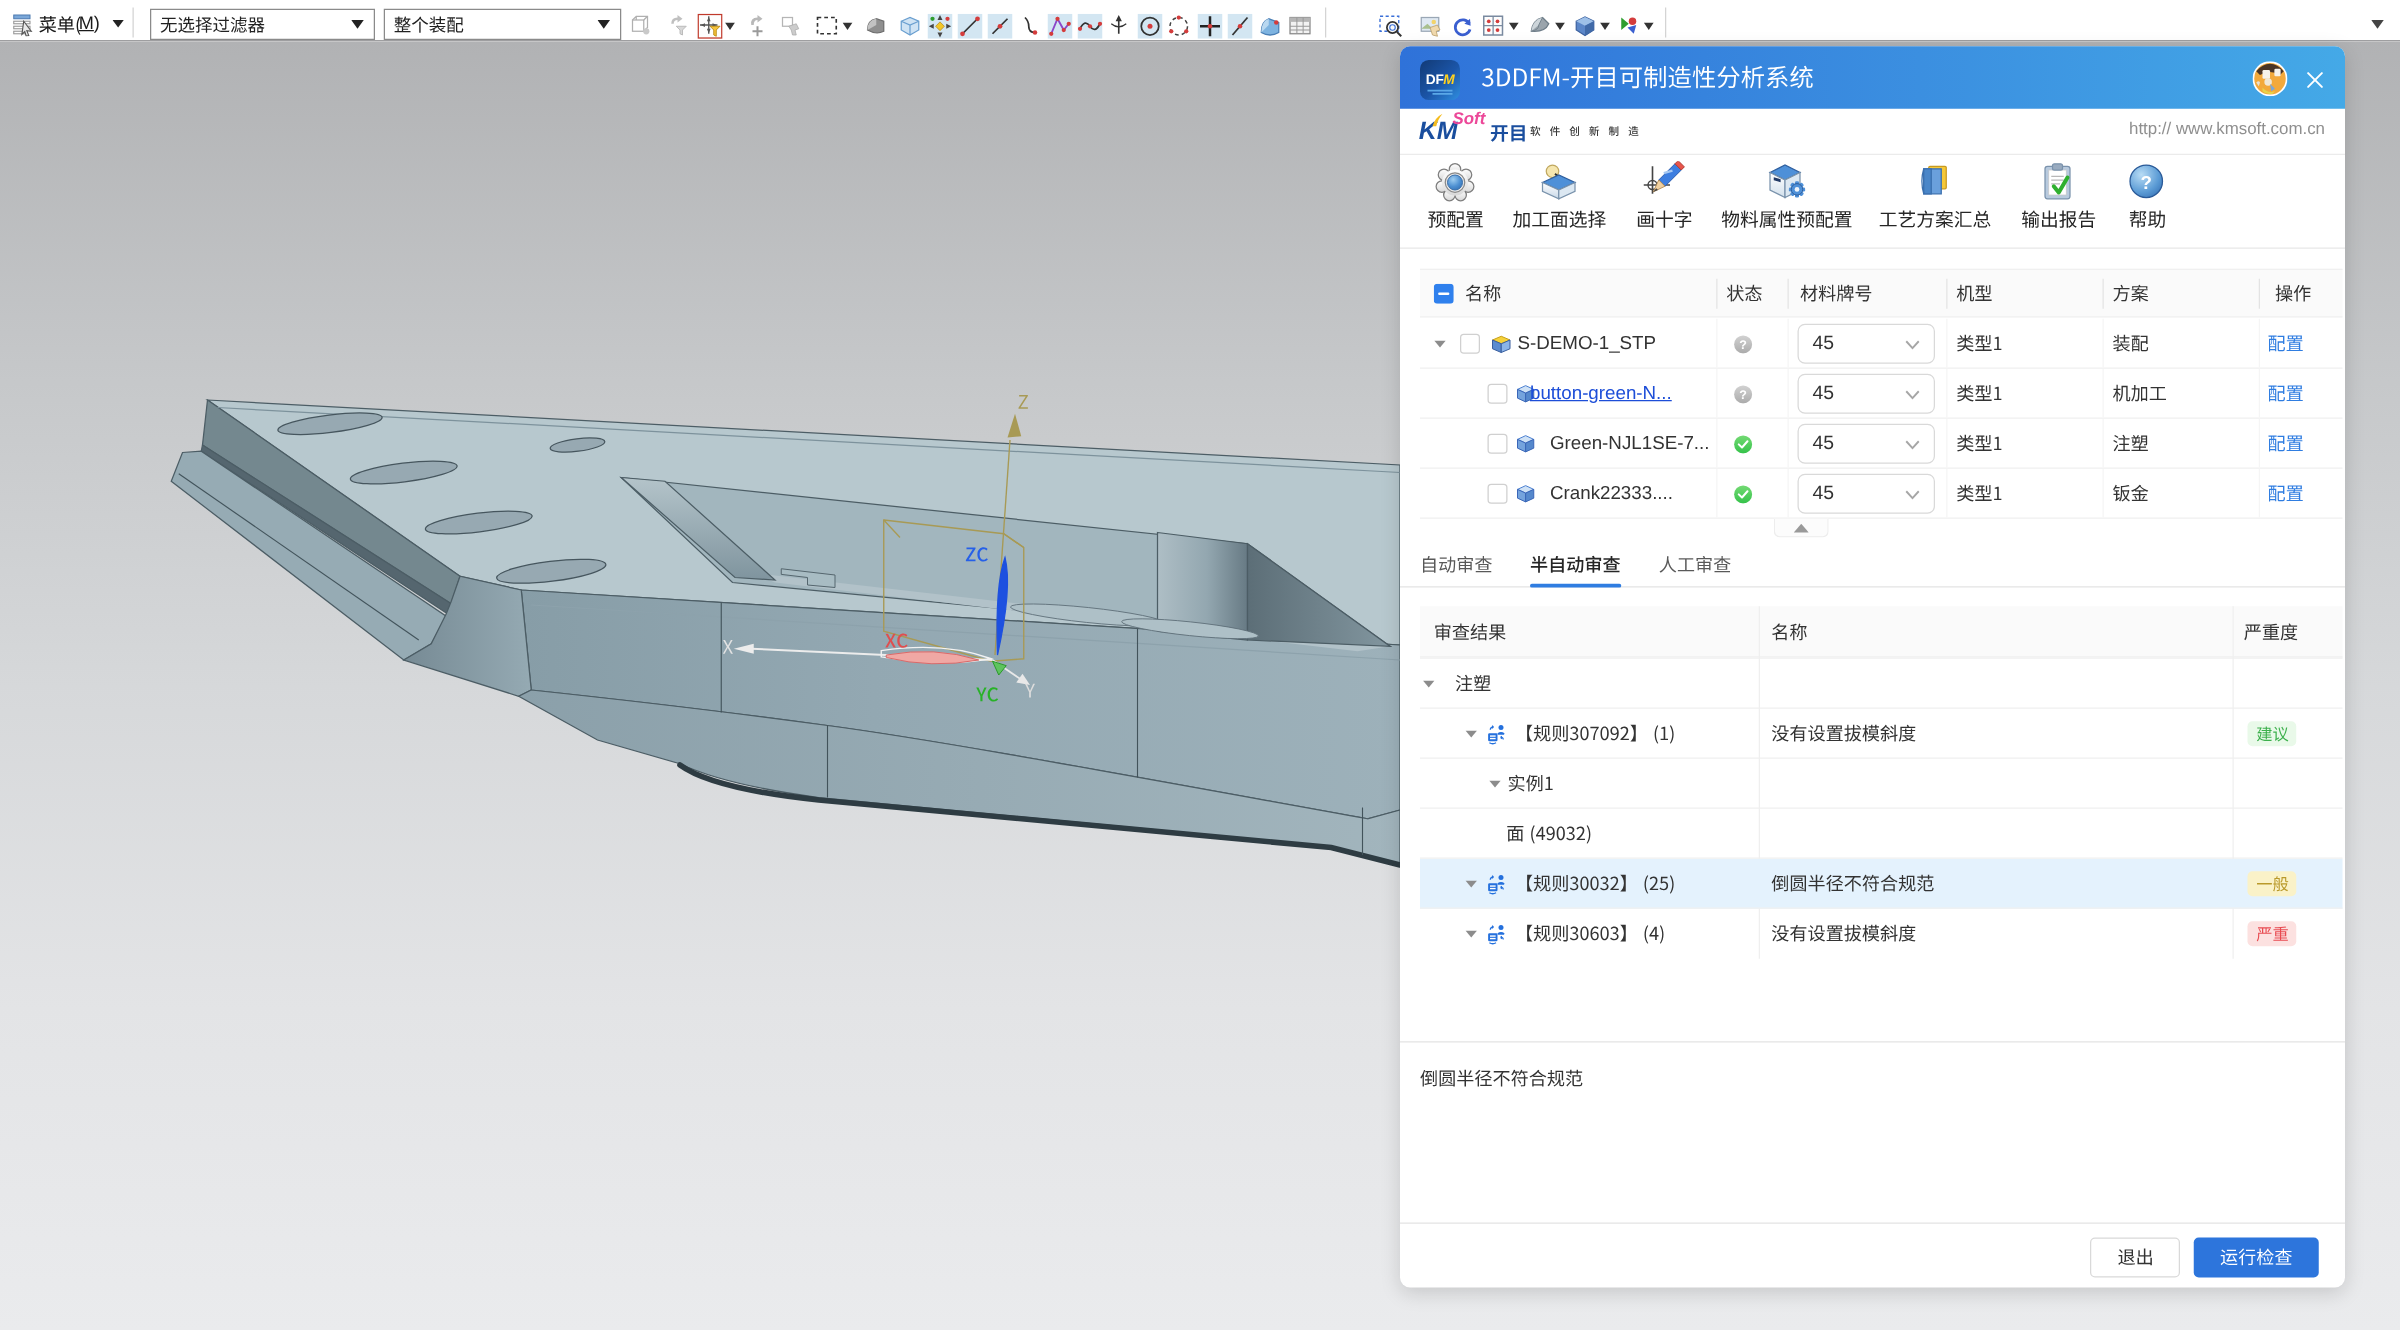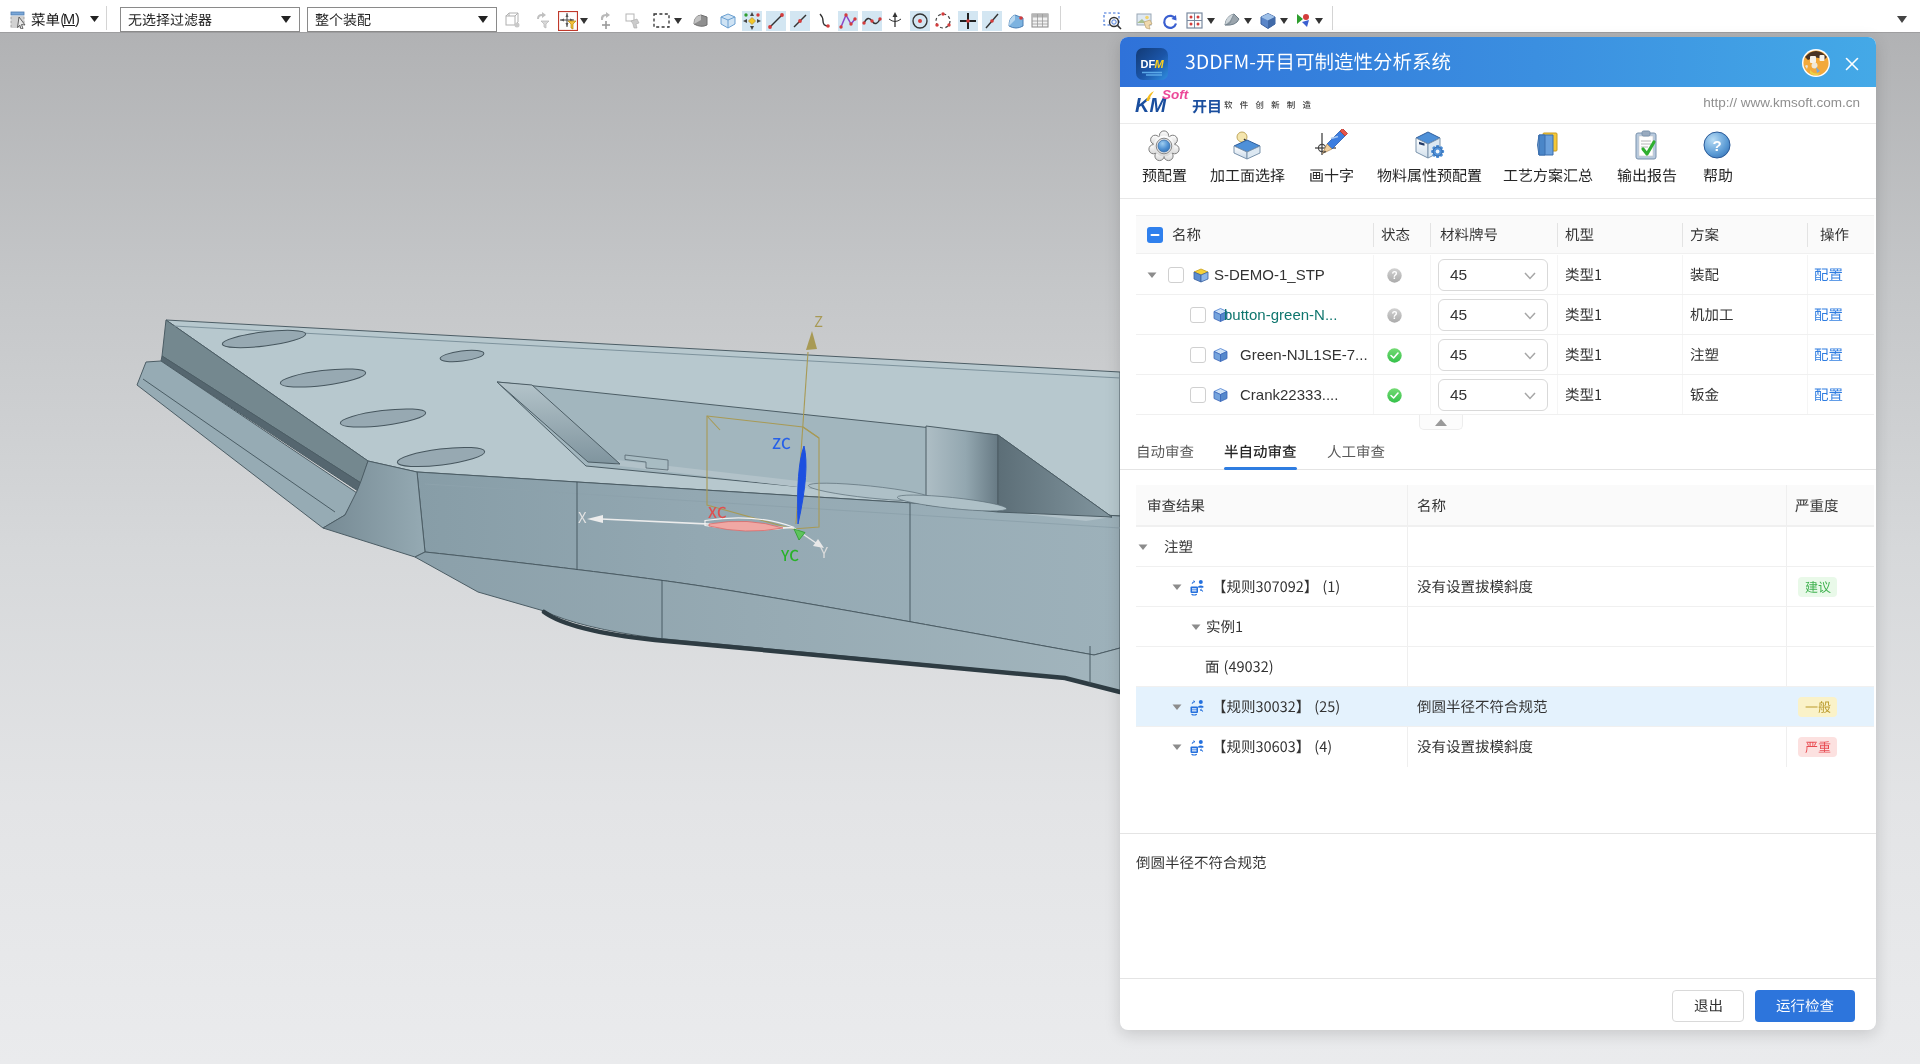--- a/index.html
+++ b/index.html
@@ -592,21 +592,21 @@
   </svg>
 <svg style="position:absolute;left:1814.0px;top:264px;overflow:visible" width="31" height="22" viewBox="0 -16 31 22">
     <path fill="#2f7de1" d="M8.0 -11.5V-10.5H12.4V-7.0H8.1V-0.7C8.1 0.7 8.5 1.0 9.8 1.0C10.1 1.0 12.0 1.0 12.3 1.0C13.6 1.0 13.9 0.3 14.0 -2.0C13.7 -2.1 13.3 -2.3 13.0 -2.5C12.9 -0.4 12.8 -0.0 12.2 -0.0C11.8 -0.0 10.3 -0.0 9.9 -0.0C9.3 -0.0 9.1 -0.1 9.1 -0.7V-5.9H12.4V-4.9H13.5V-11.5ZM2.1 -2.3H6.1V-0.8H2.1ZM2.1 -3.1V-8.0H3.1V-6.9C3.1 -6.1 2.9 -5.1 2.1 -4.4C2.2 -4.3 2.5 -4.1 2.6 -4.0C3.5 -4.8 3.7 -6.0 3.7 -6.9V-8.0H4.5V-5.3C4.5 -4.6 4.7 -4.5 5.2 -4.5C5.3 -4.5 5.8 -4.5 5.9 -4.5H6.1V-3.1ZM0.8 -11.6V-10.6H2.9V-9.0H1.2V1.1H2.1V0.1H6.1V0.9H7.0V-9.0H5.4V-10.6H7.3V-11.6ZM3.7 -9.0V-10.6H4.6V-9.0ZM5.1 -8.0H6.1V-5.1L6.0 -5.1C6.0 -5.1 6.0 -5.1 5.8 -5.1C5.7 -5.1 5.4 -5.1 5.3 -5.1C5.1 -5.1 5.1 -5.1 5.1 -5.3Z M23.9 -10.8H26.4V-9.5H23.9ZM20.5 -10.8H22.9V-9.5H20.5ZM17.2 -10.8H19.5V-9.5H17.2ZM17.3 -6.2V-0.1H15.3V0.7H28.2V-0.1H26.2V-6.2H21.7L21.9 -7.0H27.9V-7.9H22.0L22.2 -8.7H27.5V-11.6H16.2V-8.7H21.1L21.0 -7.9H15.5V-7.0H20.8L20.6 -6.2ZM18.3 -0.1V-1.0H25.1V-0.1ZM18.3 -4.0H25.1V-3.1H18.3ZM18.3 -4.6V-5.5H25.1V-4.6ZM18.3 -2.5H25.1V-1.6H18.3Z"></path>
   </svg>
 <div class="abs" style="left:1190px;top:307px;width:16px;height:16px;background:#fff;border:1px solid #d0d0d0;border-radius:3px"></div>
 <svg class="abs" style="left:1212px;top:307px" width="17" height="16" viewBox="0 0 17 16">
 <polygon points="2,4.5 8.5,1.5 15,4.5 8.5,7.5" fill="#cfe2f6" stroke="#4a7fd0" stroke-width="0.8"></polygon>
 <polygon points="2,4.5 8.5,7.5 8.5,14.5 2,11.5" fill="#74a3dd" stroke="#3a66b8" stroke-width="0.8"></polygon>
 <polygon points="15,4.5 8.5,7.5 8.5,14.5 15,11.5" fill="#5588cc" stroke="#3a66b8" stroke-width="0.8"></polygon>
   </svg>
-<div style="position:absolute;left:1224px;top:306px;font:400 15px 'Liberation Sans',sans-serif;color:#0f766e;white-space:nowrap;">button-green-N...</div>
+<div style="position:absolute;left:1224px;top:306px;font:400 15px 'Liberation Sans',sans-serif;color:#1d4ed8;white-space:nowrap;text-decoration:underline;">button-green-N...</div>
 <svg class="abs" style="left:1387px;top:308px" width="15" height="15" viewBox="0 0 15 15">
 <defs>
       <linearGradient id="gq267271" x1="0" y1="0" x2="0" y2="1">
         <stop offset="0" stop-color="#d2d2d2"></stop>
         <stop offset="1" stop-color="#ababab"></stop>
       </linearGradient>
     </defs>
 <circle cx="7.5" cy="7.5" r="7.2" fill="url(#gq267271)"></circle>
     <text x="7.5" y="11" text-anchor="middle" font-family="Liberation Sans,sans-serif" font-size="10" font-weight="bold" fill="#fff">?</text>
   </svg>

